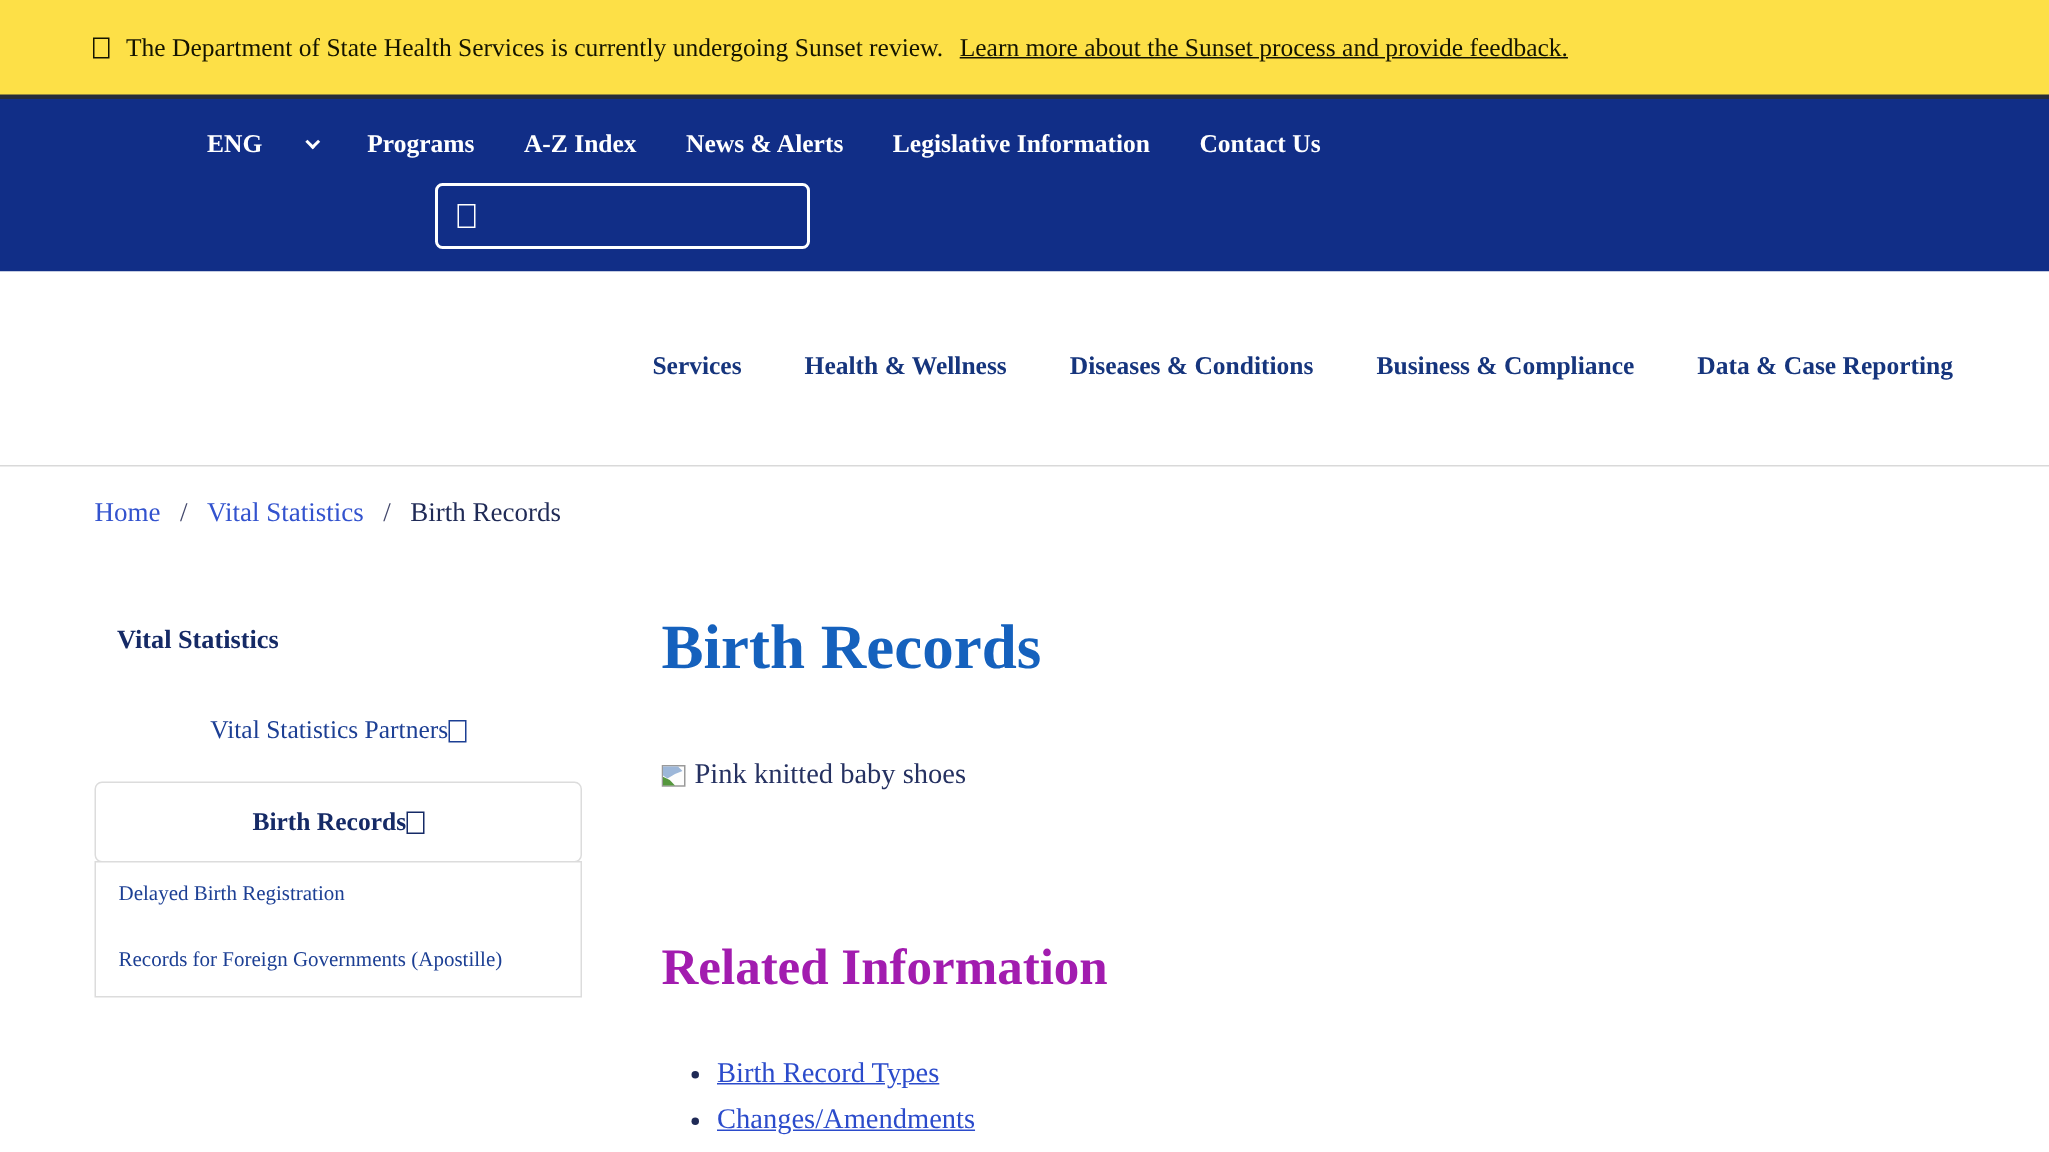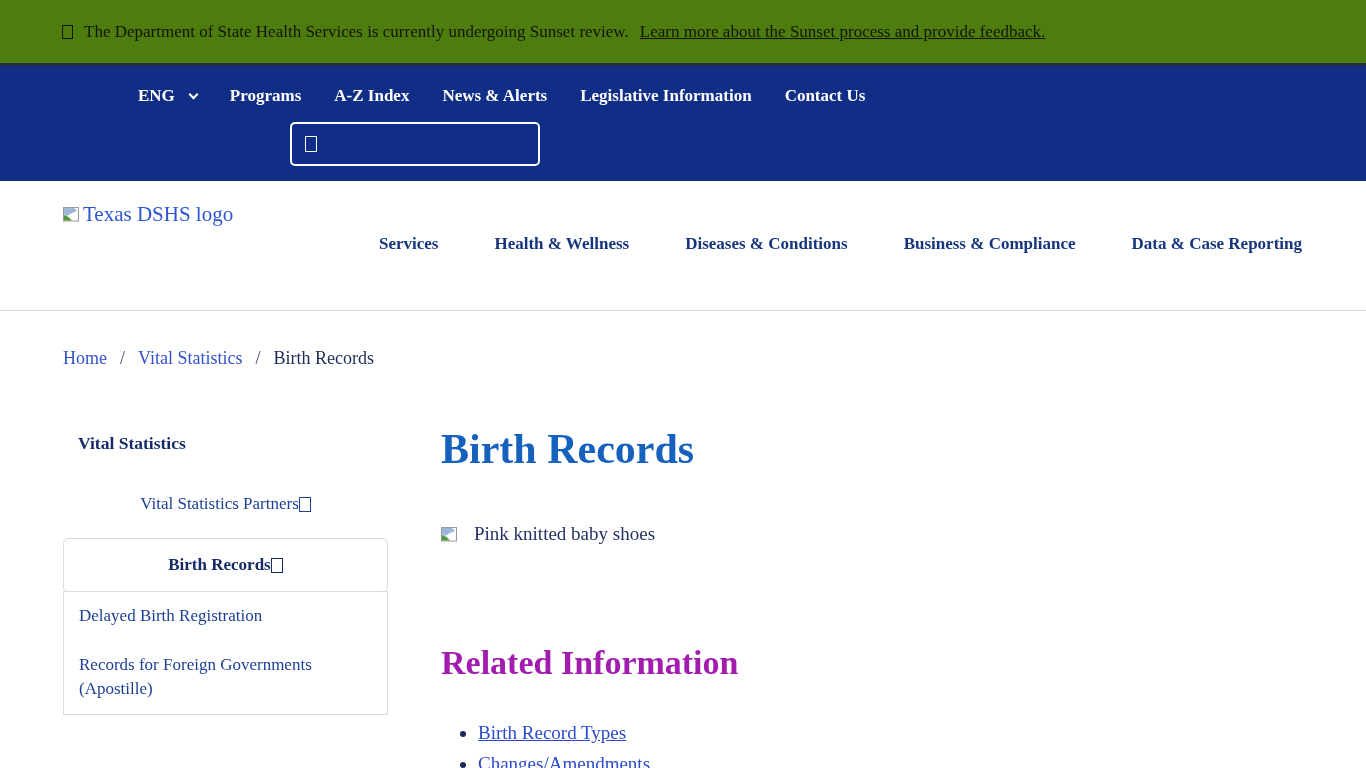--- a/index.html
+++ b/index.html
@@ -5,21 +5,21 @@
   * { box-sizing: border-box; }
   html, body { margin: 0; padding: 0; }
   body {
     width: 1366px; height: 768px; overflow: hidden;
     background: #ffffff;
     font-family: "Liberation Serif", serif;
   }
 
   
   .banner {
-    background: #4d7c0f;
+    background: #fde047;
     height: 66px;
     display: flex; align-items: center;
     padding-left: 62px; gap: 11px;
     font-size: 17px; color: #141400;
     border-bottom: 3px solid #262c3a;
   }
   .banner a { color: #141400; text-decoration: underline; cursor: pointer; }
   .tofu {
     display: inline-block;
     width: 11px; height: 14px;
@@ -28,21 +28,21 @@
   }
   .tofu-banner { color: #141400; }
 
   
   .topbar { background: #112E87; height: 115px; }
   .topnav {
     display: flex; align-items: center; gap: 33px;
     padding: 20px 0 0 138px;
     color: #ffffff; font-weight: bold; font-size: 17px;
   }
-  .topnav-item { cursor: pointer; display: flex; align-items: center; gap: 15px; }
+  .topnav-item { cursor: pointer; display: flex; align-items: center; gap: 30px; }
   .chevron-down {
     display: inline-block; width: 7px; height: 7px;
     border-right: 2px solid #fff; border-bottom: 2px solid #fff;
     transform: rotate(45deg); margin-top: -4px;
   }
   .search-row { padding: 16px 0 0 290px; }
   .search-box {
     width: 250px; height: 44px;
     border: 2px solid #ffffff; border-radius: 5px;
     display: flex; align-items: center;
@@ -65,28 +65,28 @@
   .logo {
     position: absolute; left: 63px; top: 21px;
     display: flex; align-items: center; gap: 3px;
     color: #2F55D4; font-size: 21px; cursor: pointer;
   }
   .mainnav {
     position: absolute; right: 64px; top: 53px;
     display: flex; gap: 42px;
     font-weight: bold; font-size: 17px; color: #16357D;
   }
-  .mainnav-item { cursor: pointer; margin-left: 14px; }
+  .mainnav-item { cursor: pointer; }
 
   
   .broken-img { display: inline-block; flex-shrink: 0; }
 
   
   .breadcrumb {
-    margin: 37px 0 0 63px;
+    margin: 20px 0 0 63px;
     font-size: 18px; color: #1F2A56;
     display: flex; gap: 13px; align-items: flex-start;
   }
   .breadcrumb a { color: #3353CE; text-decoration: none; cursor: pointer; }
   .crumb-sep { color: #42476b; }
 
   
   .content { display: flex; margin: 56px 64px 0 63px; align-items: flex-start; }
   .sidebar { width: 325px; margin-right: 53px; flex-shrink: 0; }
   .sidebar-title {
@@ -102,32 +102,32 @@
     border: 1px solid #dcdcdc; border-radius: 5px;
     font-weight: bold; color: #152A66; margin-top: 8px;
     background: #fff;
   }
   .tofu-side { color: #1C3F94; width: 12px; height: 15px; cursor: pointer; }
   .tofu-side-active { color: #152A66; }
   .side-sub {
     border: 1px solid #dcdcdc; margin-top: -1px; background: #fff;
   }
   .side-sub-item {
-    padding: 12px 15px; font-size: 17px; color: #1C3F94; cursor: pointer;
+    padding: 12px 15px; font-size: 14px; color: #1C3F94; cursor: pointer;
     line-height: 1.45;
   }
 
   
   .main { flex: 1; }
   .page-title {
     color: #1561BD; font-size: 42px; font-weight: bold;
     margin: 0; line-height: 1.15;
   }
   .image-alt-row {
-    margin-top: 50px; display: flex; align-items: center; gap: 16px;
+    margin-top: 50px; display: flex; align-items: center; gap: 5px;
     color: #253161; font-size: 19px;
   }
   .related-title {
     color: #a21caf; font-size: 34px; font-weight: bold;
     margin: 98px 0 0; line-height: 1.15;
   }
   .related-list { margin: 40px 0 0; padding-left: 37px; color: #1F2A56; }
   .related-list li { font-size: 19px; margin-bottom: 9px; }
   .related-list a { color: #2B4BCB; text-decoration: underline; cursor: pointer; }
 </style>
@@ -153,28 +153,20 @@
     <span class="topnav-item">Contact Us</span>
   </div>
   <div class="search-row">
     <div class="search-box">
       <span class="tofu tofu-search"></span>
     </div>
   </div>
 </div>
 
 <div class="siteheader">
-  <div class="logo">
-    <svg class="broken-img" width="17" height="15" viewBox="0 0 17 15">
-      <rect x="0.5" y="0.5" width="15" height="13.5" fill="#fdfdfd" stroke="#9a9a9a" stroke-width="1"></rect>
-      <path d="M1 1 L11 1 L14 4 L9 6 L4 9 L1 7 Z" fill="#9db7d9"></path>
-      <path d="M1 13.6 L1 7.8 L5.5 10 L9 13.6 Z" fill="#55973d"></path>
-    </svg>
-    <span>Texas DSHS logo</span>
-  </div>
   <div class="mainnav">
     <span class="mainnav-item">Services</span>
     <span class="mainnav-item">Health &amp; Wellness</span>
     <span class="mainnav-item">Diseases &amp; Conditions</span>
     <span class="mainnav-item">Business &amp; Compliance</span>
     <span class="mainnav-item">Data &amp; Case Reporting</span>
   </div>
 </div>
 
 <div class="breadcrumb">

